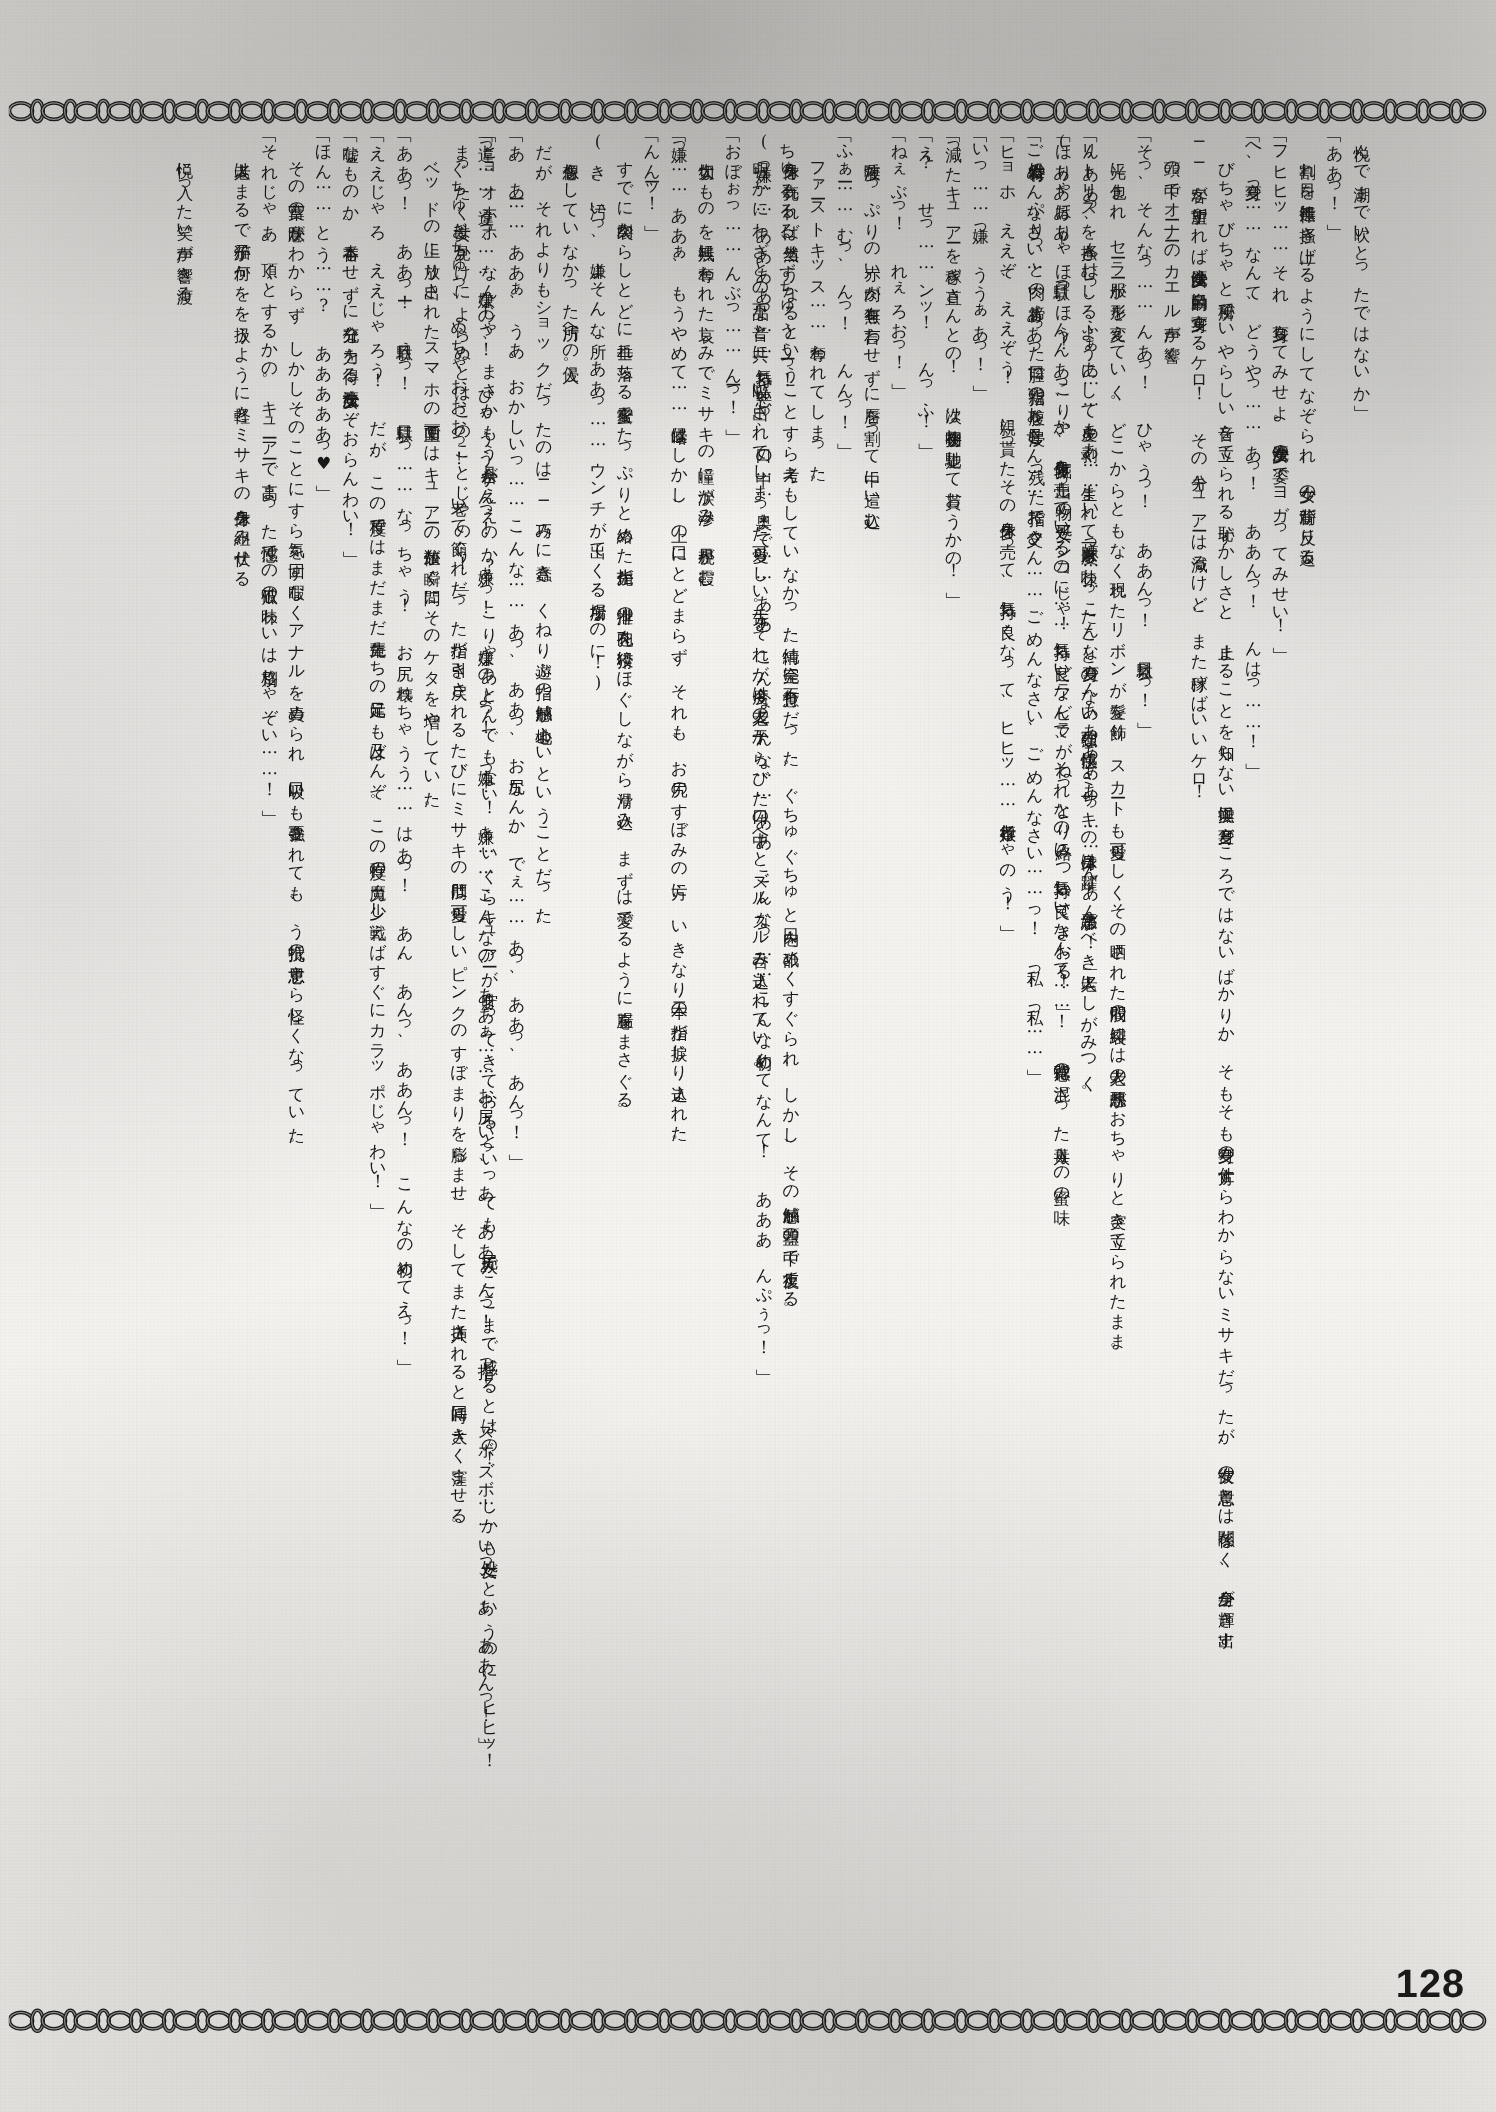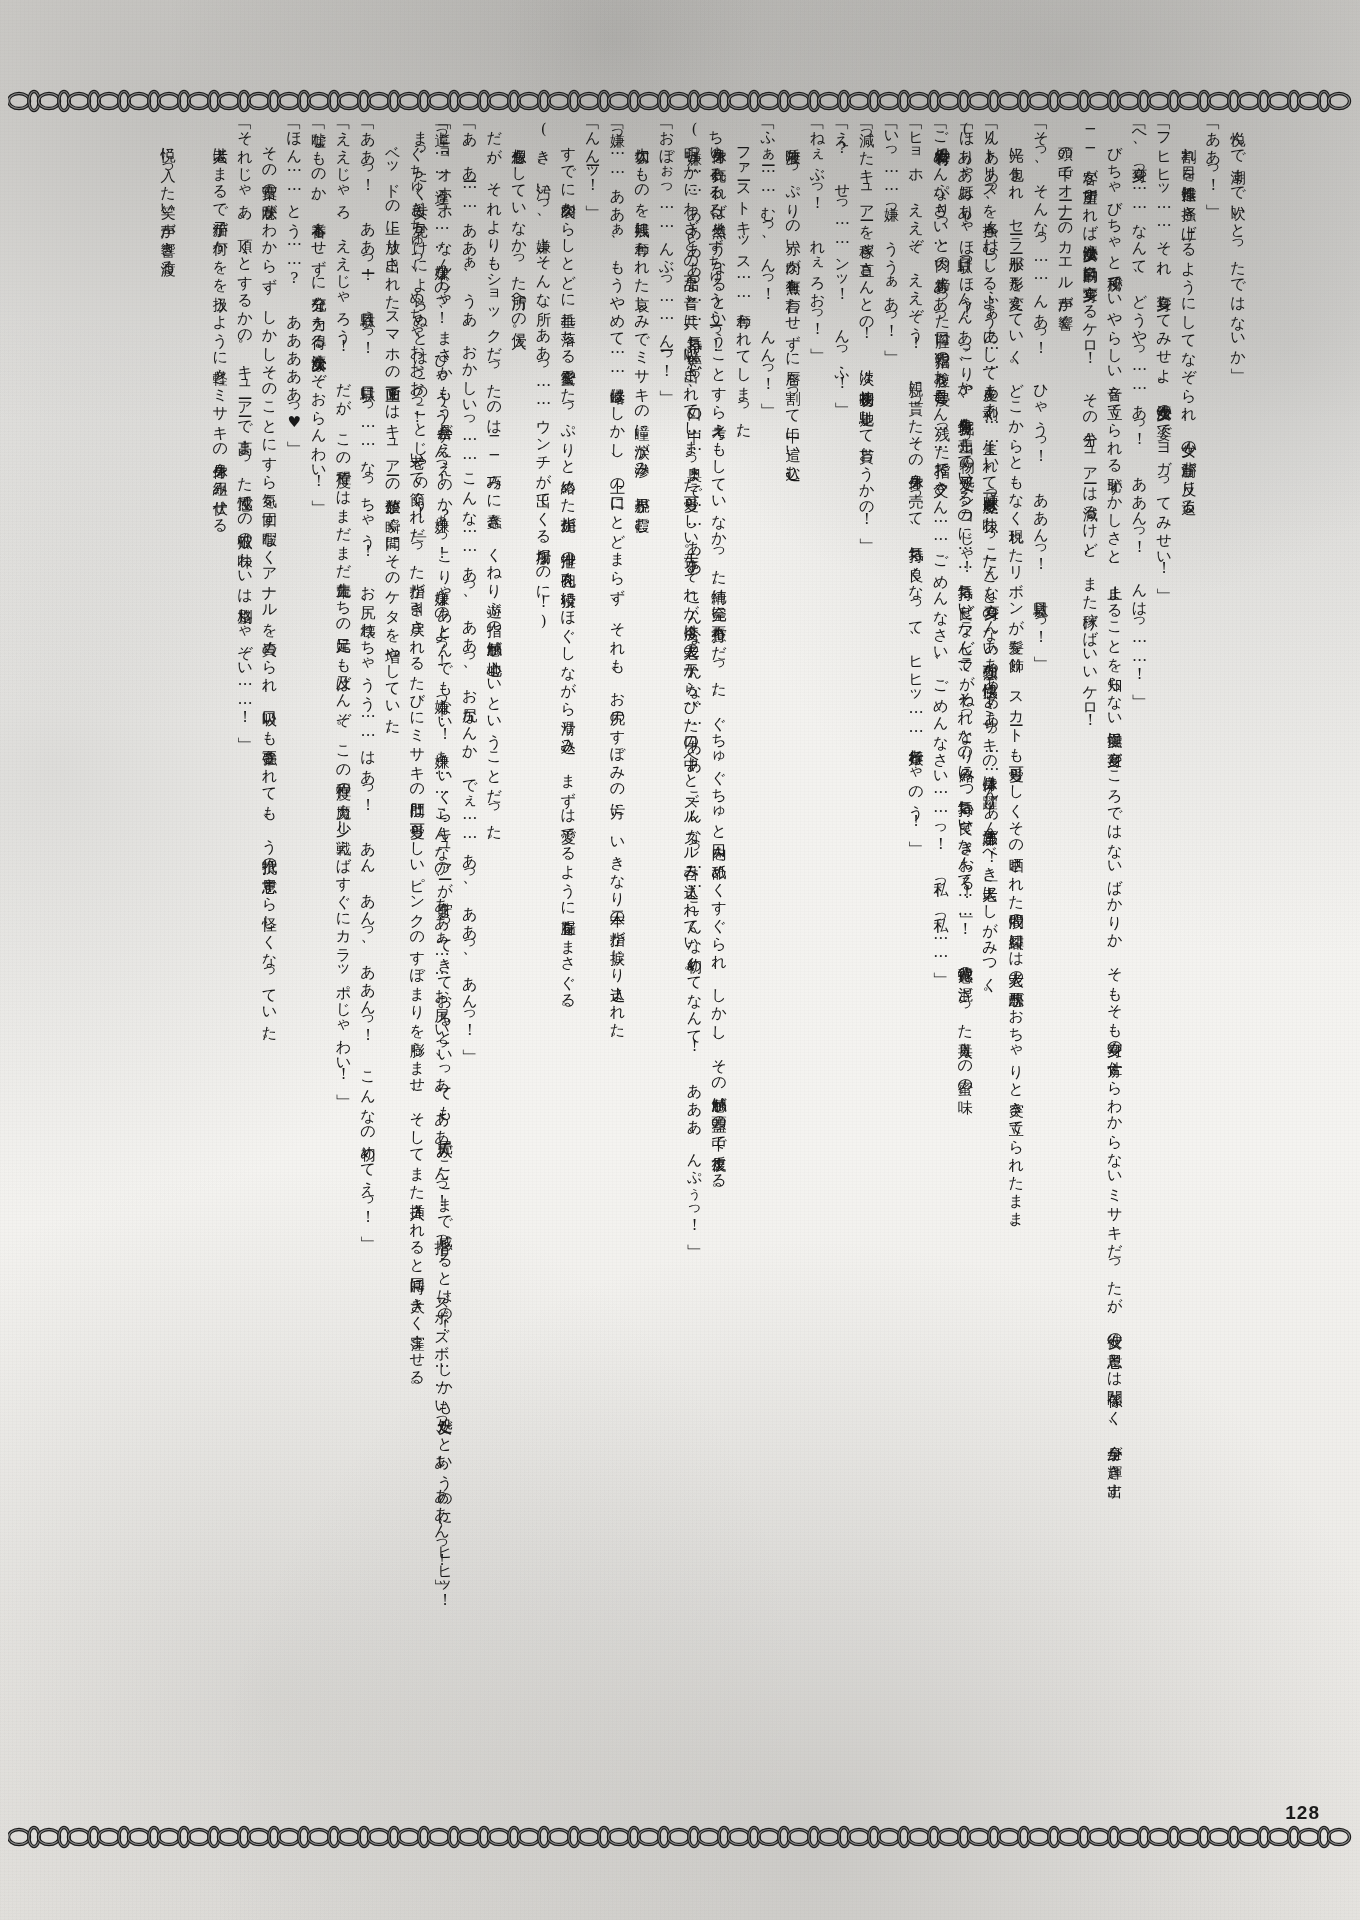--- a/index.html
+++ b/index.html
@@ -90,24 +90,24 @@
   .block {
     display: flex;
     flex-direction: row-reverse;
     height: 100%;
   }
   .block + .block { margin-left: 26px; }
 
   
   .folio {
     position: absolute;
-    right: 40px;
+    right: 28px;
     bottom: 96px;
     font-family: "Liberation Sans", sans-serif;
-    font-size: 19px;
+    font-size: 36px;
     font-weight: 700;
     color: #1a1a1a;
     letter-spacing: 1px;
     z-index: 6;
   }
 </style>
 </head>
 <body>
 
 <div class="page">

